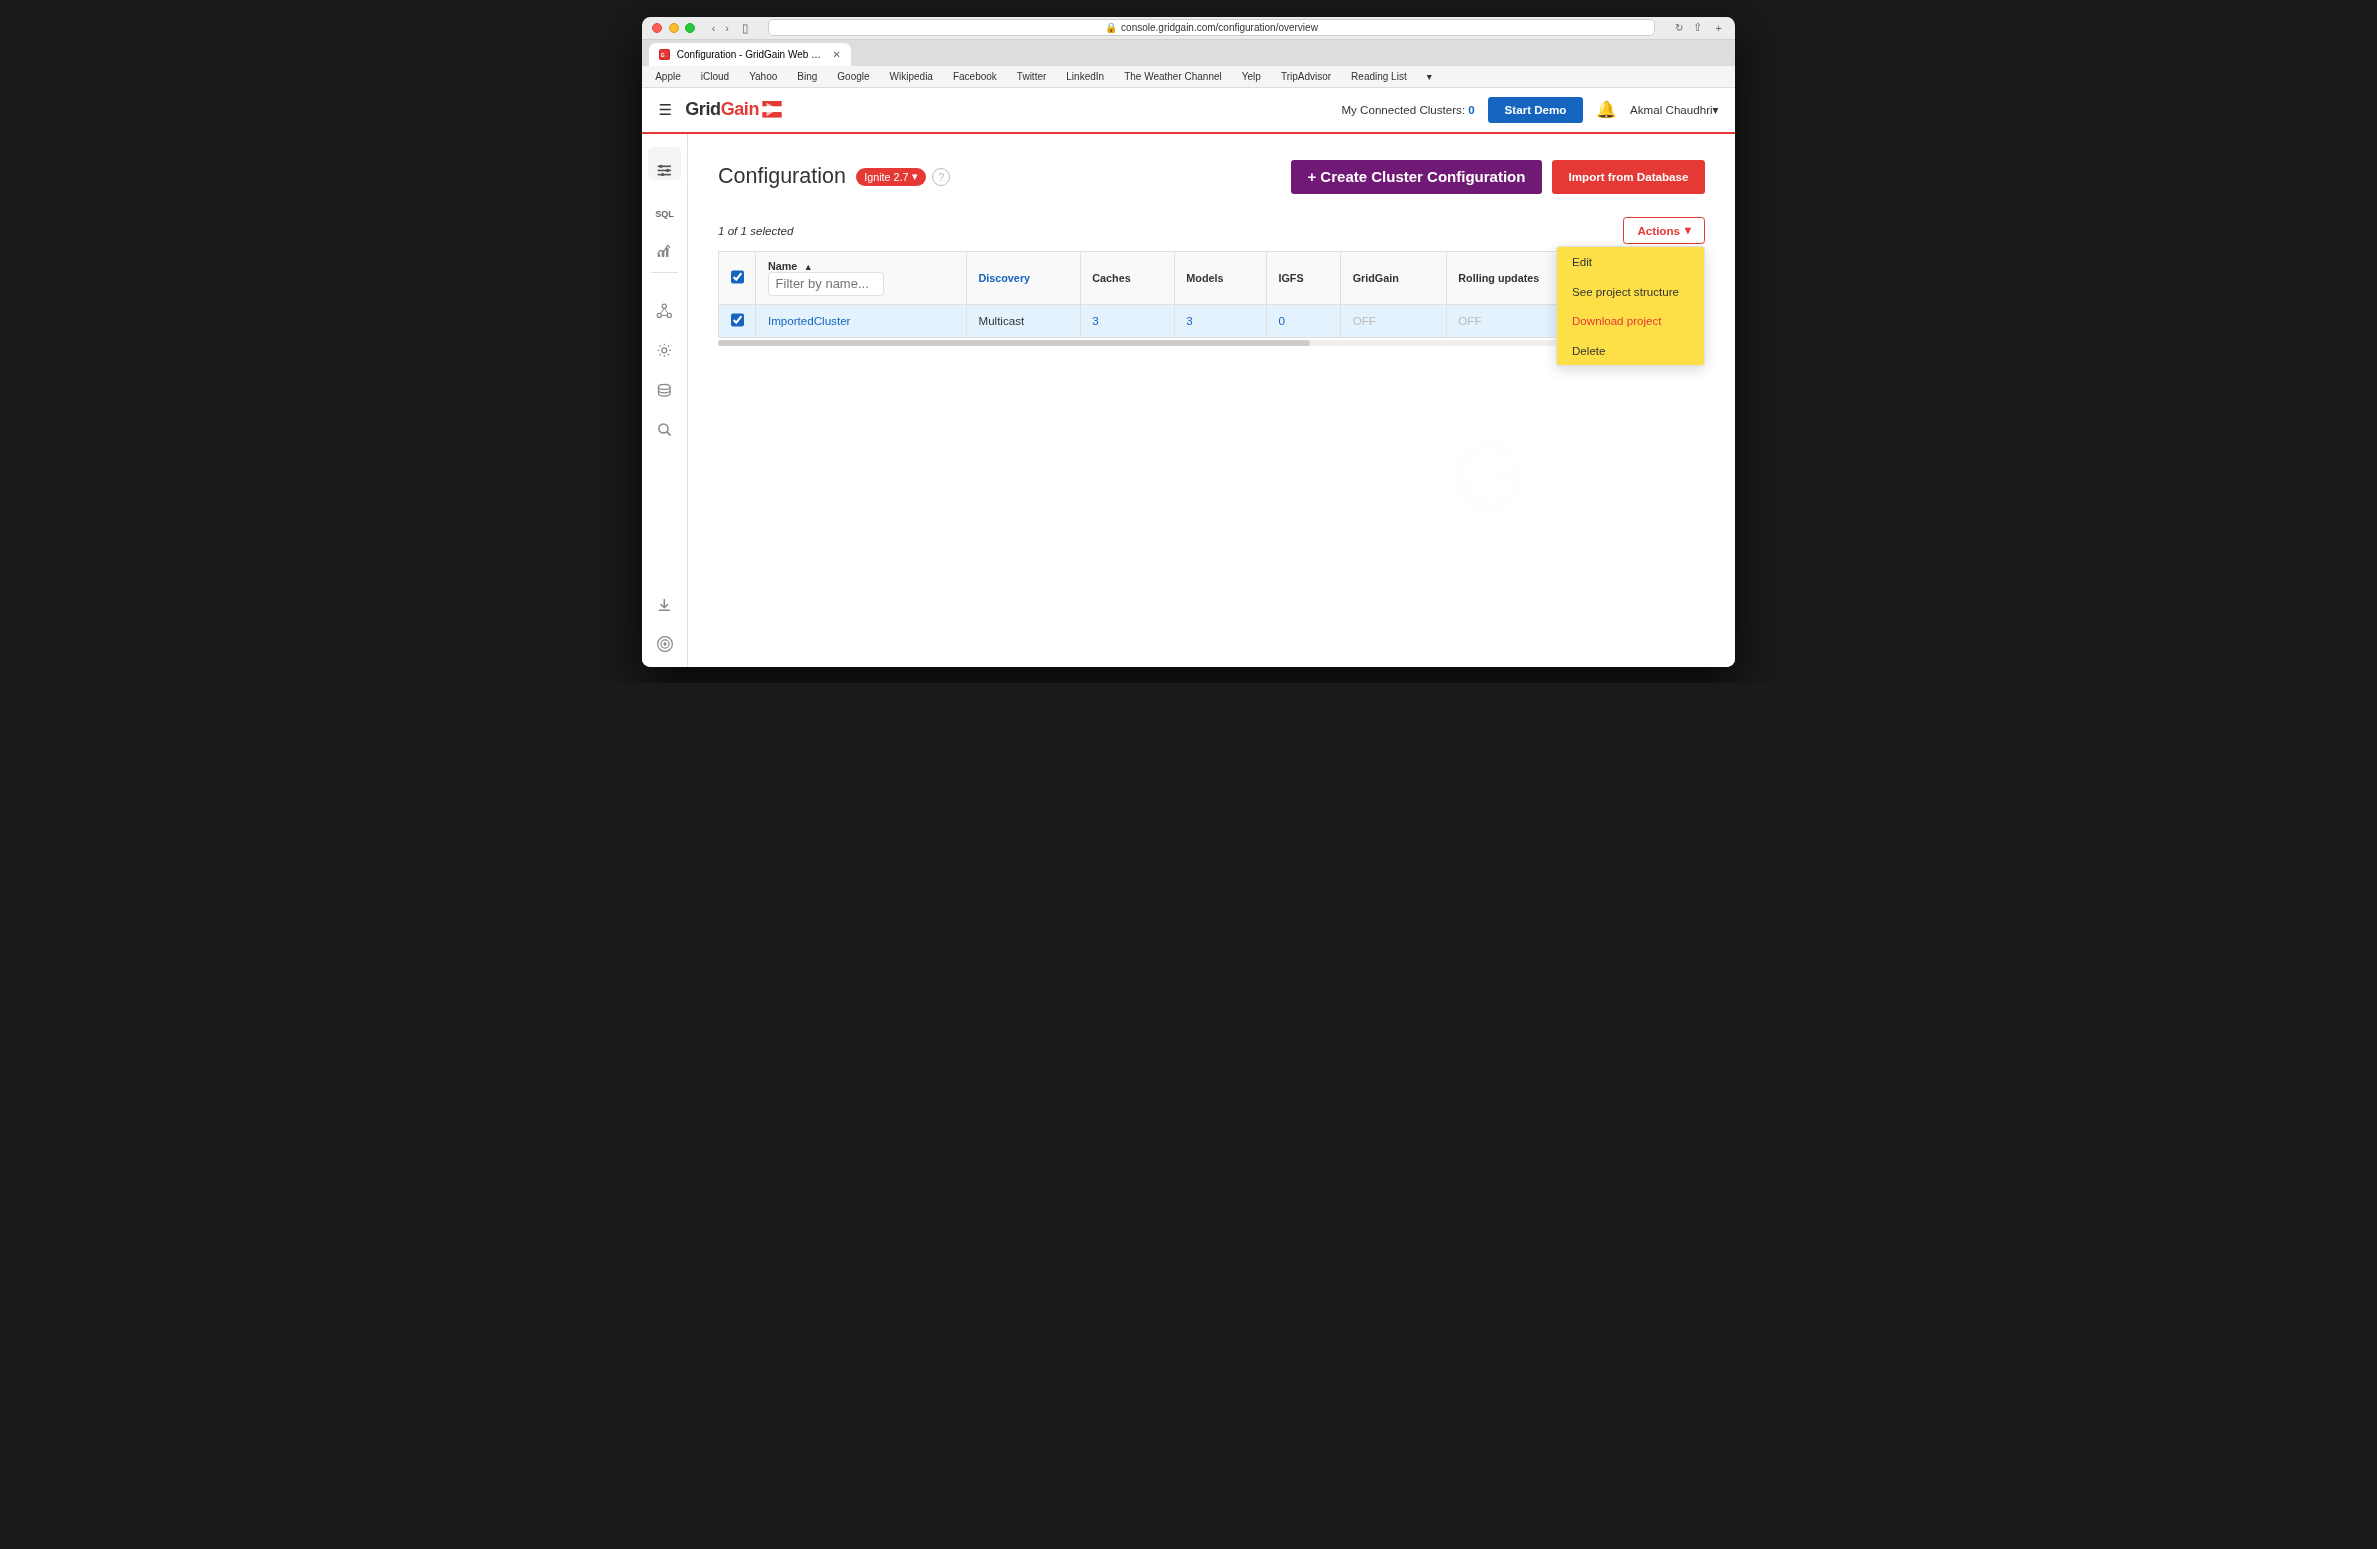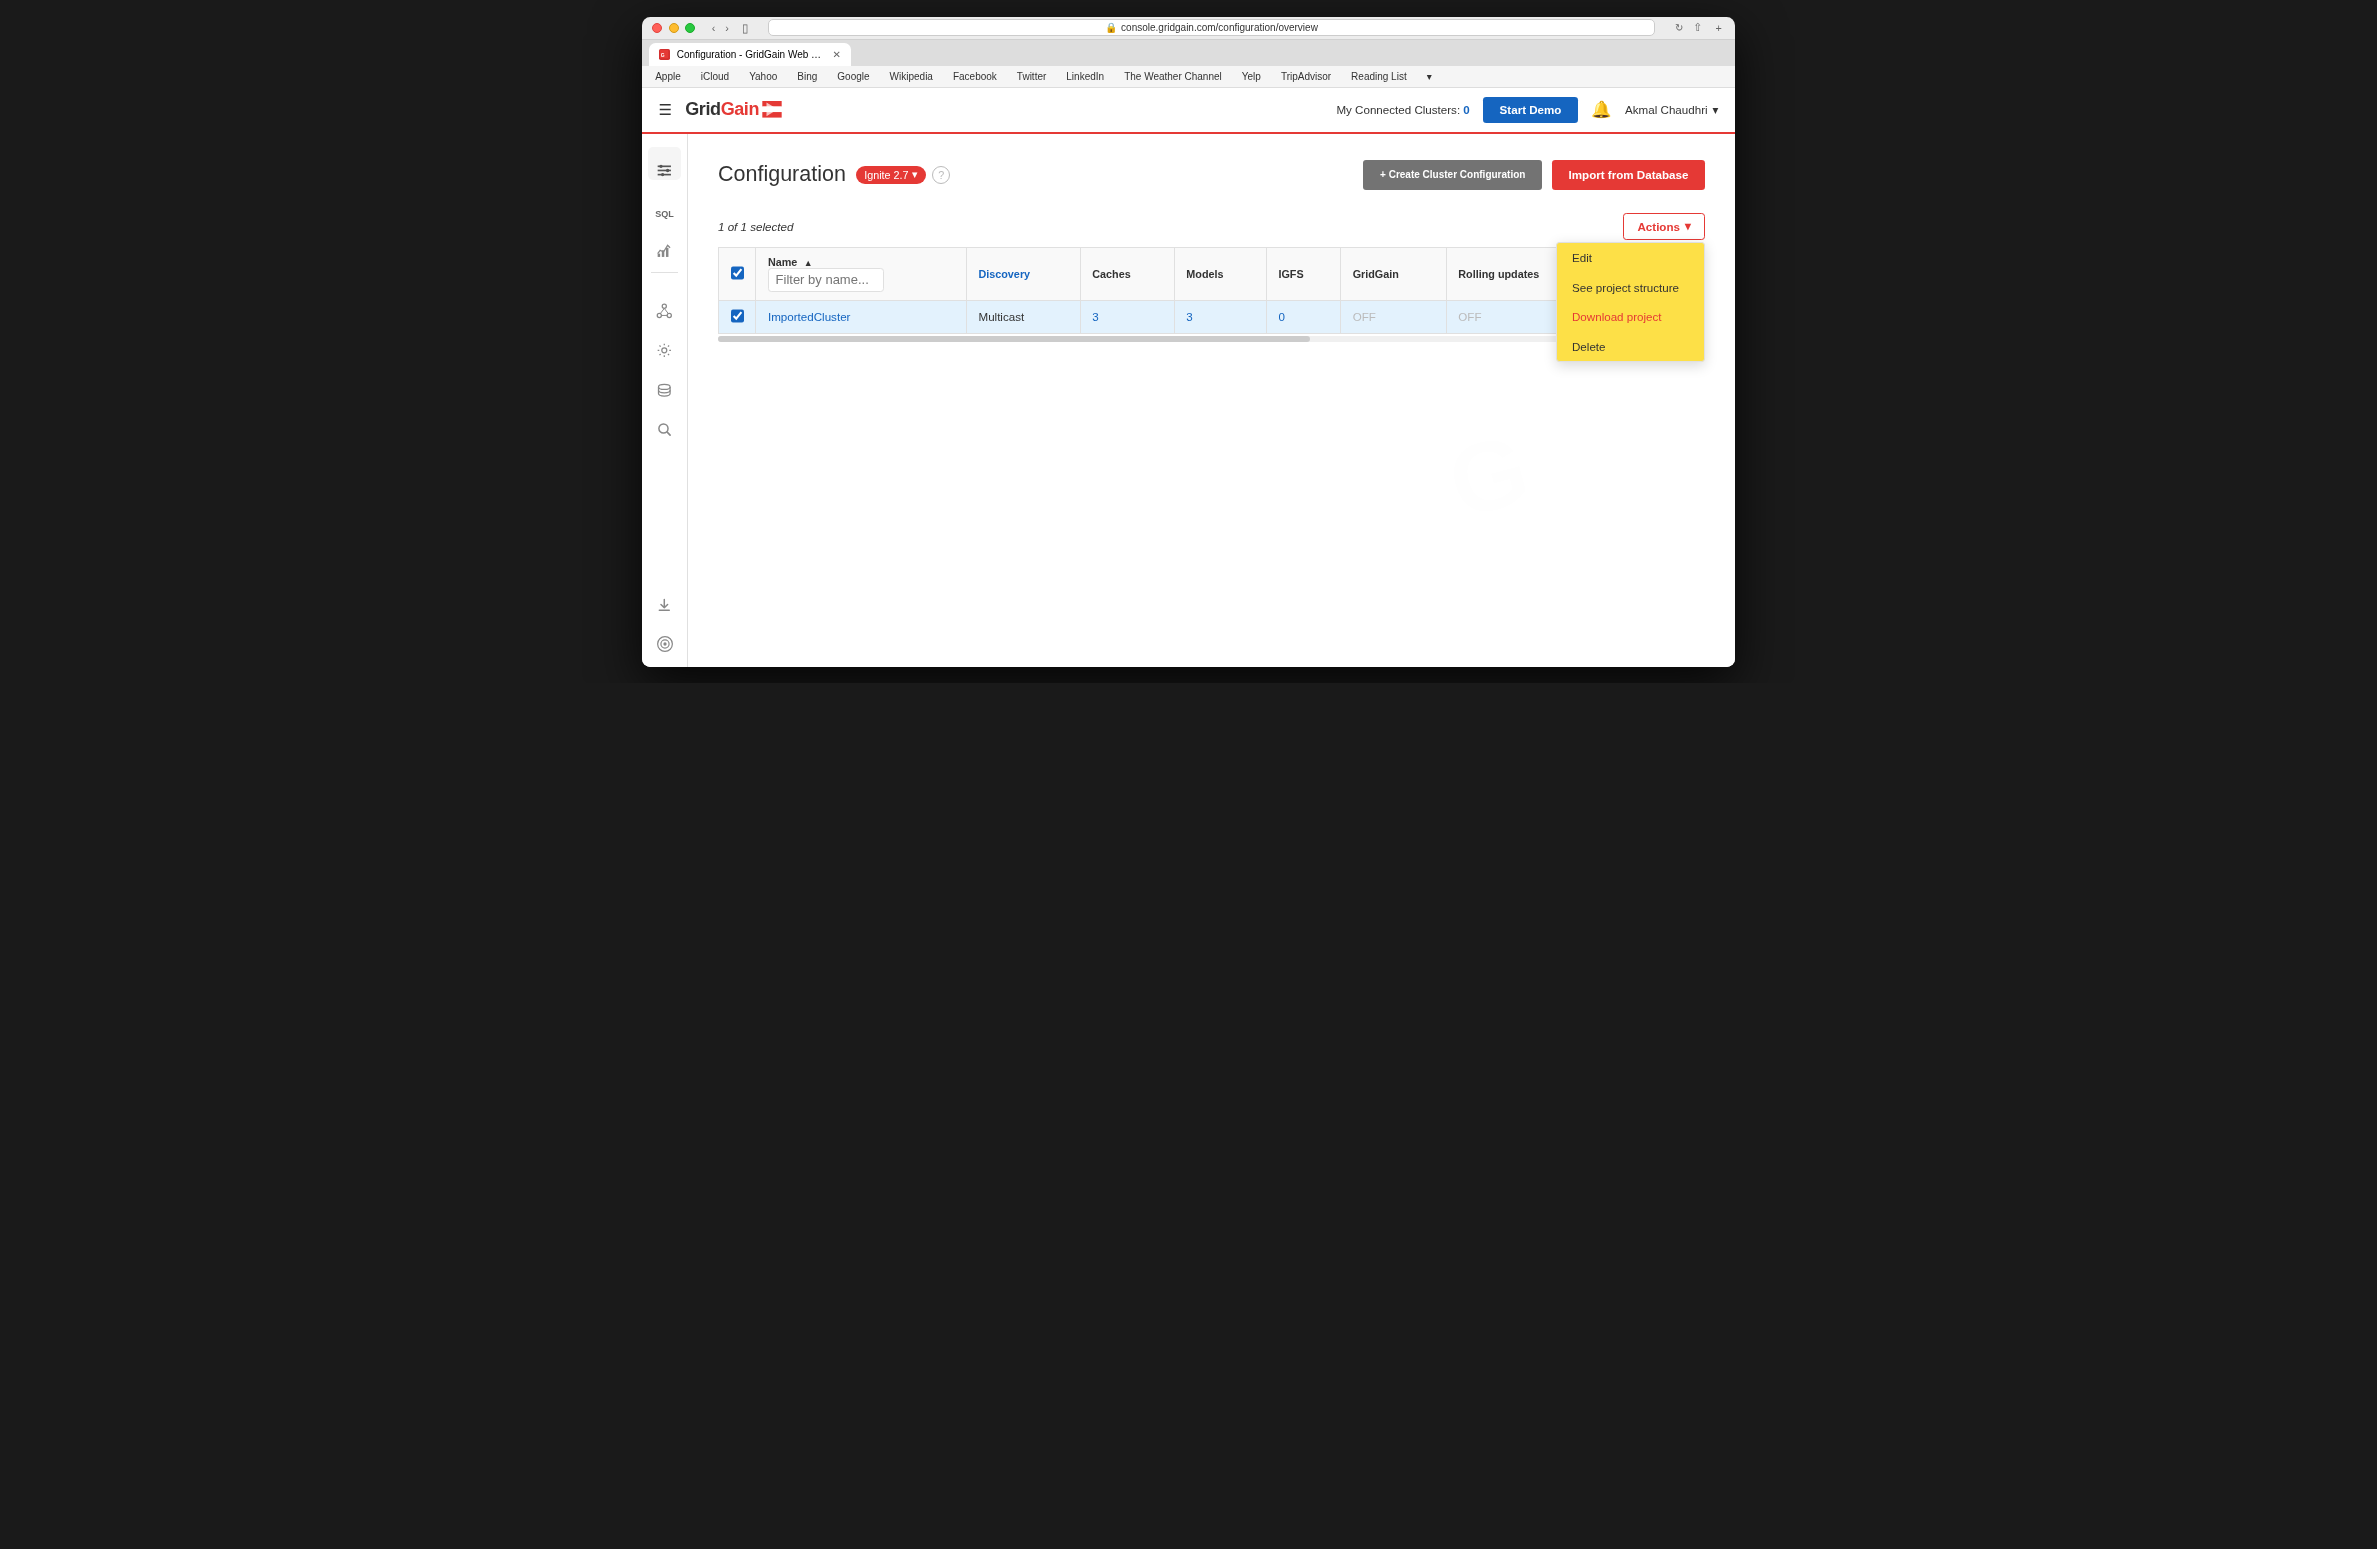--- a/index.html
+++ b/index.html
@@ -196,21 +196,20 @@
     .nav-bell {
       background: none;
       border: none;
       cursor: pointer;
       font-size: 16.6px;
       color: #555;
     }
 
     .nav-user {
       display: flex;
-      gap: 5px;
       cursor: pointer;
       font-size: 11.6px;
       color: #333;
     }
 
     
     .app-body {
       display: flex;
       flex: 1;
     }
@@ -309,26 +308,26 @@
       margin-left: 6.6px;
     }
 
     .header-actions {
       margin-left: auto;
       display: flex;
       gap: 10px;
     }
 
     .btn-create {
-      background: #737373;
+      background: #701a75;
       color: #fff;
       border: none;
       border-radius: 3px;
       padding: 8.3px 16.6px;
-      font-size: 10px;
+      font-size: 15px;
       font-weight: 600;
       cursor: pointer;
       white-space: nowrap;
     }
 
     .btn-import {
       background: #e53935;
       color: #fff;
       border: none;
       border-radius: 3.3px;

